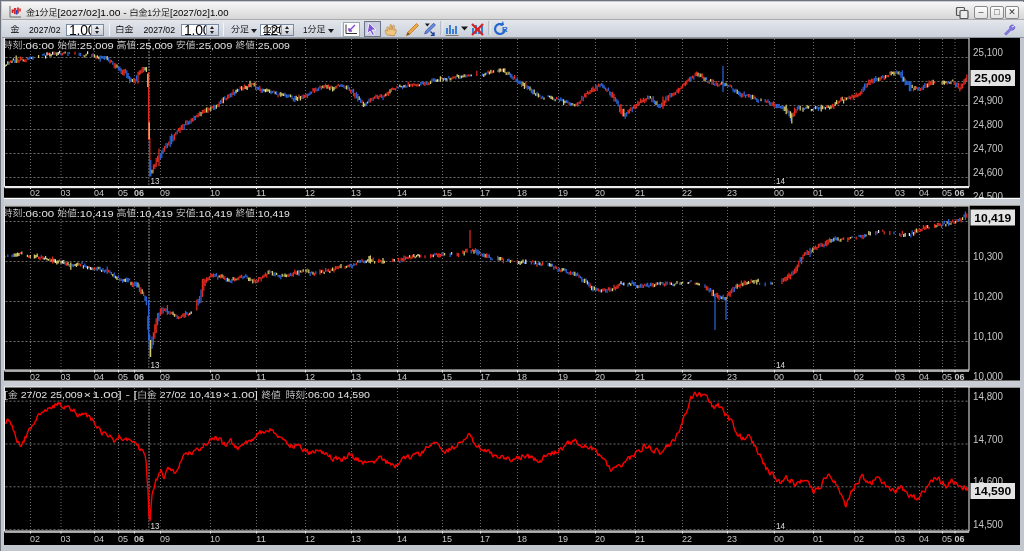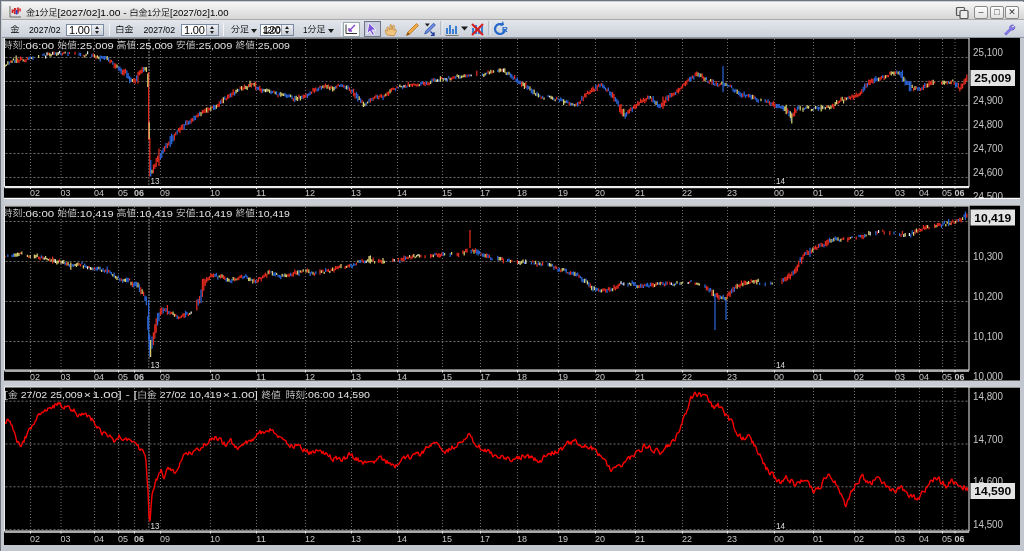--- a/index.html
+++ b/index.html
@@ -1,21 +1,21 @@
 <!DOCTYPE html>
 <html><head><meta charset="utf-8"><style>
 *{margin:0;padding:0;box-sizing:border-box}
 html,body{width:1024px;height:551px;overflow:hidden;background:#c9cdd5;font-family:"Liberation Sans",sans-serif}
 #win{position:absolute;left:0;top:0;width:1024px;height:551px;border:1px solid #6f737b;background:#c9cdd5}
 #tbar{position:absolute;left:1px;top:1px;width:1022px;height:18px;background:linear-gradient(#f7f7f7,#d6d6d6);border-bottom:1px solid #a9a9a9}
 #toolbar{position:absolute;left:1px;top:19px;width:1022px;height:18px;background:linear-gradient(#e3e6ec,#cbd0da);border-bottom:1px solid #8e96a2}
 #lstrip{position:absolute;left:0;top:37px;width:3px;height:508px;background:#c2c6ce}
 #rstrip{position:absolute;left:1019px;top:37px;width:5px;height:508px;background:#c2c6ce}
 #bstrip{position:absolute;left:0;top:544px;width:1024px;height:7px;background:#c2c6ce}
-.inp{position:absolute;top:4px;height:12px;background:#fff;border:1px solid #7a8aa0;font-size:11px;line-height:10px;padding-left:2px;color:#000;letter-spacing:-0.2px}
+.inp{position:absolute;top:4px;height:12px;background:#fff;border:1px solid #7a8aa0;font-size:14px;line-height:10px;padding-left:2px;color:#000;letter-spacing:-0.2px}
 .spin{position:absolute;right:0;top:0;width:12px;height:10px;background:linear-gradient(#eef0f4,#c8ccd6);border-left:1px solid #9aa2b0}
 .spin:before{content:"";position:absolute;left:3px;top:1px;border-left:2.5px solid transparent;border-right:2.5px solid transparent;border-bottom:3px solid #222}
 .spin:after{content:"";position:absolute;left:3px;bottom:1px;border-left:2.5px solid transparent;border-right:2.5px solid transparent;border-top:3px solid #222}
 .sep{position:absolute;top:3px;width:1px;height:13px;background:#98a0ac;border-right:1px solid #f2f4f8}
 .dd{position:absolute;top:9px;width:0;height:0;border-left:3.5px solid transparent;border-right:3.5px solid transparent;border-top:4px solid #1a1a1a}
 .wbtn{position:absolute;top:4px;width:14px;height:13px;background:linear-gradient(#fdfdfd,#e2e2e2);border:1px solid #8a8a8a;border-radius:2px;font-size:9px;line-height:11.5px;text-align:center;color:#333;font-weight:normal}
 </style></head>
 <body>
 <div id="win">
 <div id="tbar">

